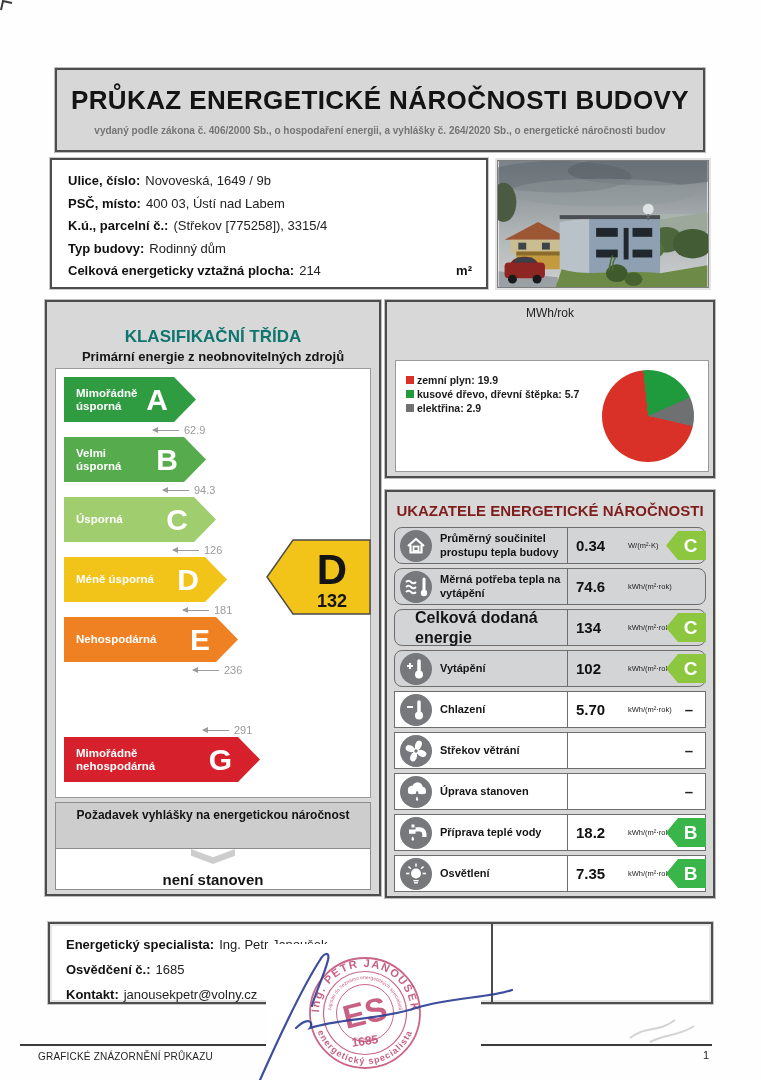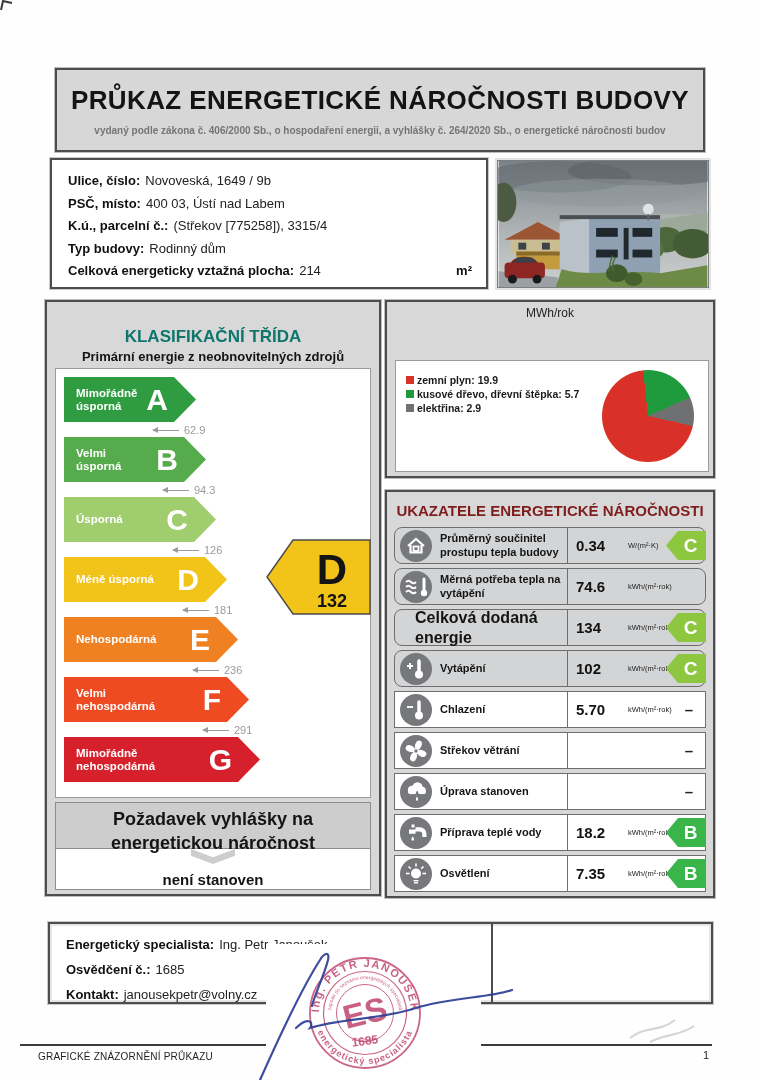--- a/index.html
+++ b/index.html
@@ -44,21 +44,21 @@
   .threshold { position:absolute; bottom:-15px; height:14px; display:flex; align-items:center;
     font-size:11px; color:#9b9b9b; gap:5px; }
   .tline { width:26px; height:1px; background:#9b9b9b; position:relative; }
   .tline::before { content:""; position:absolute; left:-1px; top:-3px;
     border-top:3.5px solid transparent; border-bottom:3.5px solid transparent; border-right:6px solid #9b9b9b; }
   .rating-marker { position:absolute; left:210px; top:170px; }
 
   .req-box { position:absolute; left:8px; top:500px; width:316px; height:88px; background:#fff;
     border:1px solid #8d8d8d; }
   .req-header { height:46px; background:#cdcdcd; border-bottom:1px solid #8d8d8d;
-    font-size:18px; font-weight:bold; color:#141414; padding-top:4px; line-height:1.35; }
+    font-size:12px; font-weight:bold; color:#141414; padding-top:4px; line-height:1.35; }
   .req-chevron { position:absolute; left:50%; top:46px; transform:translateX(-50%); width:44px; height:15px;
     background:#cdcdcd; clip-path:polygon(0 0,50% 55%,100% 0,100% 45%,50% 100%,0 45%);
     filter:drop-shadow(0 1px 0 #8d8d8d); }
   .req-value { margin-top:22px; font-size:15px; font-weight:bold; color:#141414; }
 
   
   .split-panel { left:385px; top:300px; width:330px; height:178px; background:#d8d8d8;
     border:2px solid #4d4d4d; box-shadow:0 0 0 1px #bdbdbd; text-align:center; }
   .split-title { padding-top:11px; font-size:15px; font-weight:bold; color:#141414; }
   .split-unit { margin-top:4px; font-size:12px; color:#222; }
@@ -225,24 +225,20 @@
         <div class="class-arrow w-e" style="background: rgb(239, 129, 35);">
           <span class="class-label lblw-wide">Nehospodárná</span>
           <span class="class-letter">E</span>
         </div>
         <div class="threshold" style="left:129px">
             <span class="tline"></span>
             <span>236</span>
           </div>
       </div>
       <div class="class-row">
-        <div class="class-arrow w-f" style="background: rgb(238, 75, 35);">
-          <span class="class-label lblw-narrow">Velmi nehospodárná</span>
-          <span class="class-letter">F</span>
-        </div>
         <div class="threshold" style="left:139px">
             <span class="tline"></span>
             <span>291</span>
           </div>
       </div>
       <div class="class-row">
         <div class="class-arrow w-g" style="background: rgb(214, 32, 43);">
           <span class="class-label lblw-narrow">Mimořádně nehospodárná</span>
           <span class="class-letter">G</span>
         </div>

